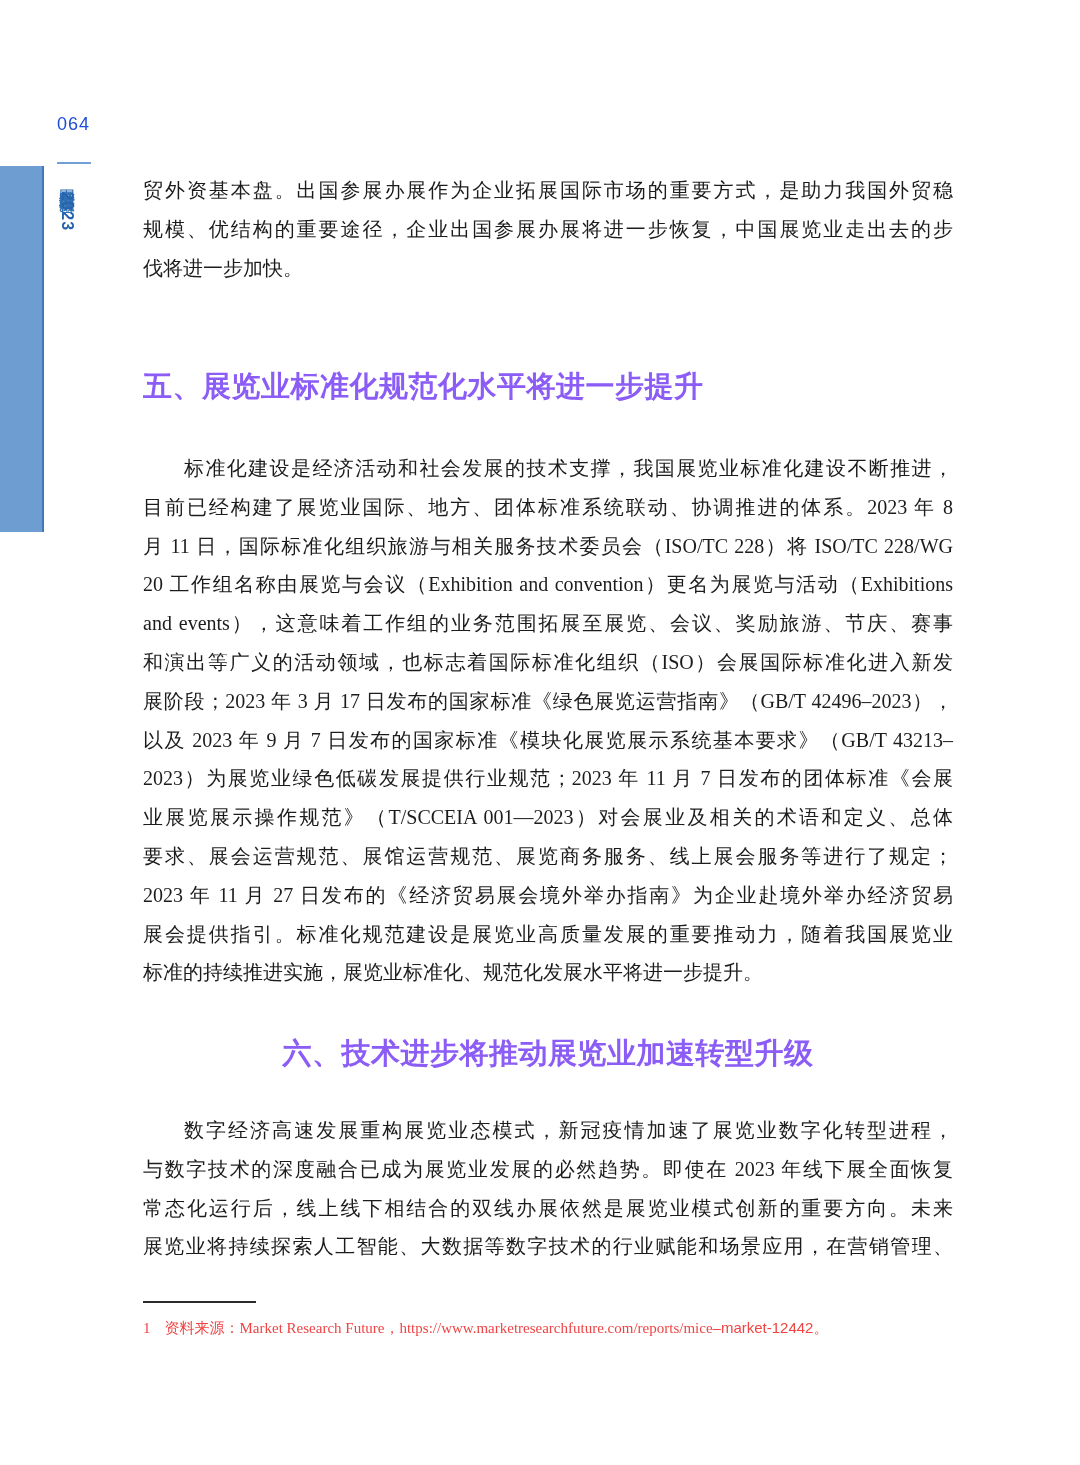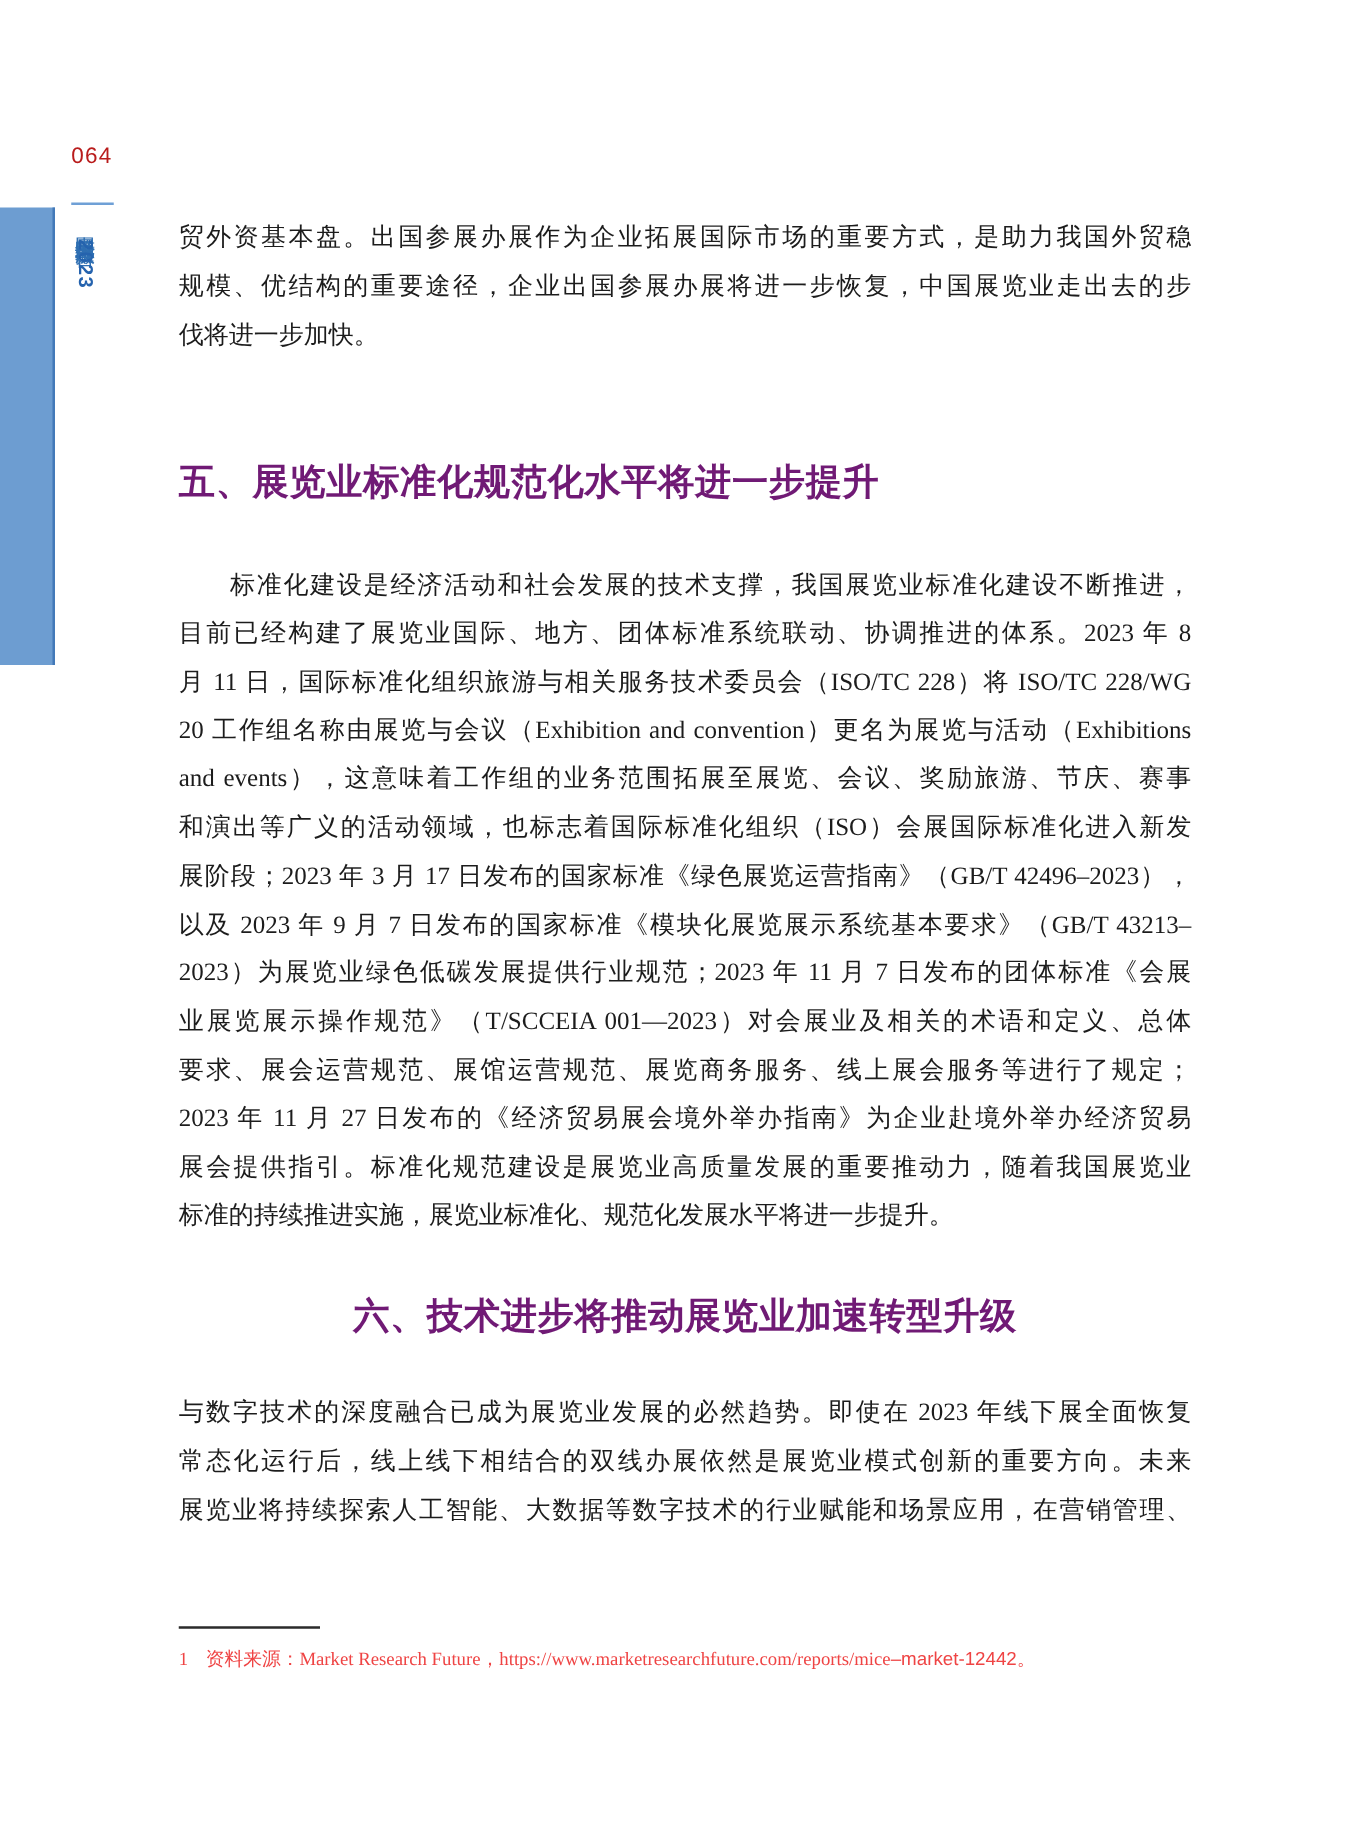--- a/index.html
+++ b/index.html
@@ -1,41 +1,41 @@
 <!DOCTYPE html>
 <html><head>
 <meta charset="utf-8">
 <style>
   html,body{margin:0;padding:0;background:#ffffff;}
   .page{position:relative;width:1080px;height:1465px;background:#ffffff;overflow:hidden;
         font-family:"Liberation Serif","DejaVu Serif",serif;color:#1c1c1c;}
 
   
   .pagenum{position:absolute;left:57px;top:114px;font-family:"Liberation Sans","DejaVu Sans",sans-serif;
-           font-size:18px;letter-spacing:1px;color:#b91c1c;}
+           font-size:18px;letter-spacing:1px;color:#1d4ed8;}
   .pagenum-rule{position:absolute;left:57px;top:162px;width:34px;height:2px;background:#6FA0D6;}
   .side-band{position:absolute;left:0;top:166px;width:42px;height:366px;background:#6D9DD1;
              border-right:2px solid #4379B8;}
   .side-title{position:absolute;left:56px;top:176px;height:260px;
               writing-mode:vertical-rl;text-orientation:mixed;
               font-family:"Liberation Sans","DejaVu Sans",sans-serif;
               font-size:16px;letter-spacing:1px;color:#2F6FB2;}
   .side-title .yr{font-weight:bold;color:#2563AE;}
 
   
   .col{position:absolute;left:143px;width:810px;}
   .line{font-size:20px;line-height:38.8px;text-align:justify;text-align-last:justify;
         text-justify:inter-ideograph;}
   .line.last{text-align-last:left;}
   .line.indent{text-indent:2.05em;}
   sup.fnmark{font-size:13px;line-height:0;}
 
   .sec-head{position:absolute;left:143px;width:810px;
             font-family:"Liberation Sans","DejaVu Sans",sans-serif;
-            font-weight:700;font-size:29px;line-height:34px;color:#701a75;letter-spacing:0.5px;}
+            font-weight:700;font-size:29px;line-height:34px;color:#8b5cf6;letter-spacing:0.5px;}
 
   .intro{top:171px;}
   .h5{top:369px;}
   .sec5{top:449px;}
   .h6{top:1036px;}
   .sec6{top:1111px;}
 
   .fn-rule{position:absolute;left:143px;top:1301px;width:113px;height:2px;background:#2b2b2b;}
   .footnote{position:absolute;left:143px;top:1316px;width:810px;font-size:15px;line-height:24px;color:#ef4444;}
   .footnote .fn-marker{margin-right:14px;}
@@ -73,20 +73,21 @@
     <p class="line" style="margin:0;">2023）为展览业绿色低碳发展提供行业规范；2023 年 11 月 7 日发布的团体标准《会展</p>
     <p class="line" style="margin:0;">业展览展示操作规范》（T/SCCEIA 001—2023）对会展业及相关的术语和定义、总体</p>
     <p class="line" style="margin:0;">要求、展会运营规范、展馆运营规范、展览商务服务、线上展会服务等进行了规定；</p>
     <p class="line" style="margin:0;">2023 年 11 月 27 日发布的《经济贸易展会境外举办指南》为企业赴境外举办经济贸易</p>
     <p class="line" style="margin:0;">展会提供指引。标准化规范建设是展览业高质量发展的重要推动力，随着我国展览业</p>
     <p class="line last" style="margin:0;">标准的持续推进实施，展览业标准化、规范化发展水平将进一步提升。</p>
   </div>
 
   <h2 class="sec-head h6" style="margin:0;text-align:center;">六、技术进步将推动展览业加速转型升级</h2>
   <div class="col sec6">
+    <p class="line indent" style="margin:0;">数字经济高速发展重构展览业态模式，新冠疫情加速了展览业数字化转型进程，</p>
     <p class="line" style="margin:0;">与数字技术的深度融合已成为展览业发展的必然趋势。即使在 2023 年线下展全面恢复</p>
     <p class="line" style="margin:0;">常态化运行后，线上线下相结合的双线办展依然是展览业模式创新的重要方向。未来</p>
     <p class="line" style="margin:0;">展览业将持续探索人工智能、大数据等数字技术的行业赋能和场景应用，在营销管理、</p>
   </div>
 
   <div class="fn-rule"></div>
   <div class="footnote">
     <span class="fn-marker">1</span><span>资料来源：Market Research Future，</span><span>https://www.marketresearchfuture.com/reports/mice</span><span class="fn-sans">–market-12442</span><span>。</span>
   </div>
 

